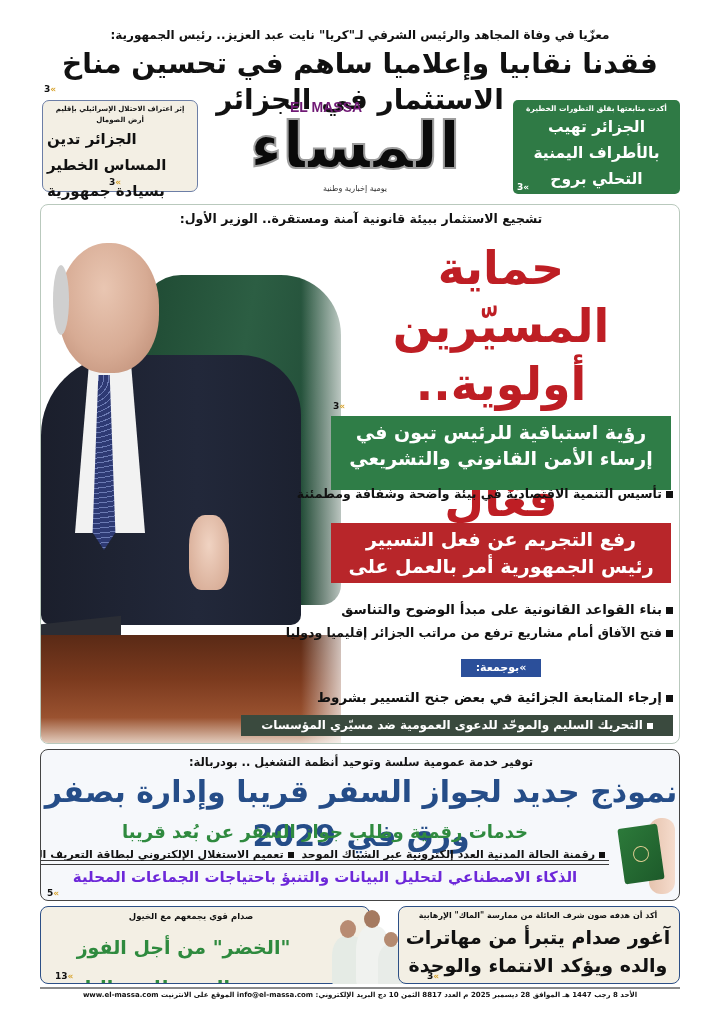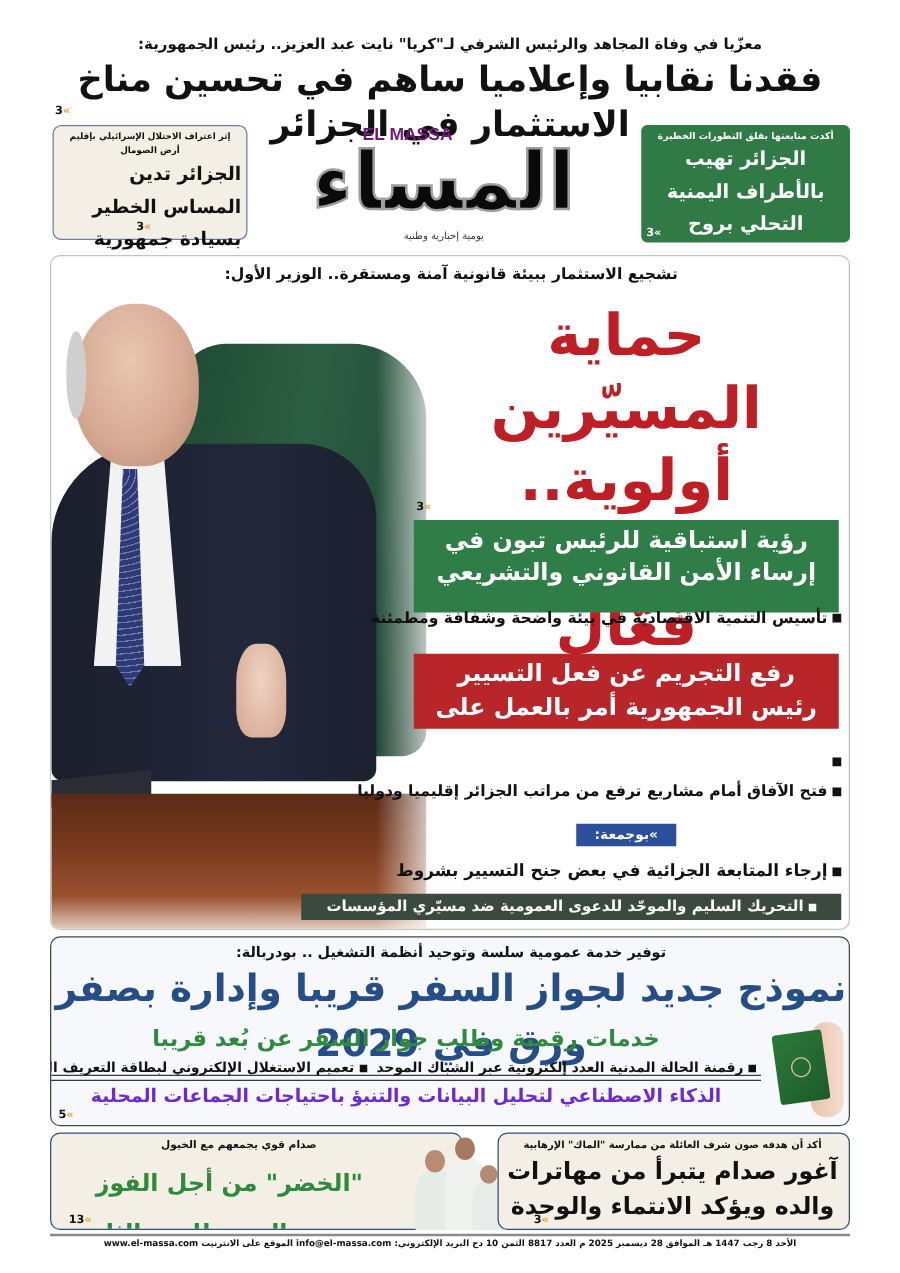--- a/index.html
+++ b/index.html
@@ -10,21 +10,21 @@
 
     
     .top-kicker { top: 28px; left: 40px; width: 640px; font-size: 12px; font-weight: bold; text-align: center; color: #111; }
     .top-headline { top: 46px; left: 30px; width: 660px; font-size: 28px; font-weight: bold; text-align: center; color: #111; letter-spacing: -0.5px; line-height: 36px; }
     .ref { font-size: 9px; font-weight: bold; color: #111; direction: ltr; display: inline-block; }
     .ref .arr { color: #d9a531; }
 
     
     .left-box { top: 100px; left: 42px; width: 156px; height: 92px; background: #f3efe4; border: 1.5px solid #6c7ea6; border-radius: 7px; padding: 3px 4px; }
     .left-box .kick { font-size: 7px; font-weight: bold; text-align: center; color: #111; line-height: 11px; }
-    .left-box .hd { font-size: 15px; font-weight: bold; text-align: right; color: #111; line-height: 26px; letter-spacing: -0.6px; }
+    .left-box .hd { font-size: 15px; font-weight: bold; text-align: left; color: #111; line-height: 26px; letter-spacing: -0.6px; }
 
     
     .masthead { top: 96px; left: 200px; width: 310px; height: 104px; }
     .logo-latin { position: absolute; top: 3px; left: 90px; font-family: "Liberation Sans", sans-serif; font-weight: bold; font-size: 14px; color: #701a75; direction: ltr; }
     .logo-arabic { position: absolute; top: 10px; left: 0; width: 310px; text-align: center; font-size: 64px; font-weight: 900; color: #0a0a0a; line-height: 80px; -webkit-text-stroke: 2px #9e9e9e; letter-spacing: -2px; }
     .logo-tagline { position: absolute; top: 88px; left: 60px; width: 190px; text-align: center; font-size: 8px; color: #333; }
 
     
     .right-box { top: 100px; left: 513px; width: 167px; height: 94px; background: #2f7a45; border-radius: 5px; color: #fff; padding: 3px 4px; }
     .right-box .kick { font-size: 7.5px; font-weight: bold; text-align: center; line-height: 11px; }
@@ -158,21 +158,21 @@
   <div class="bullet-line" style="top:281px;">
     <span class="sq"></span><span>تأسيس التنمية الاقتصادية في بيئة واضحة وشفافة ومطمئنة</span>
   </div>
 
   <div class="red-bar">
     <div>رفع التجريم عن فعل التسيير</div>
     <div>رئيس الجمهورية أمر بالعمل على</div>
   </div>
 
   <div class="bullet-line" style="top:396px;font-size:13.5px;">
-    <span class="sq"></span>
+    <span class="sq"></span><span>بناء القواعد القانونية على مبدأ الوضوح والتناسق</span>
   </div>
   <div class="bullet-line" style="top:420px;">
     <span class="sq"></span><span>فتح الآفاق أمام مشاريع ترفع من مراتب الجزائر إقليميا ودوليا</span>
   </div>
 
   <div class="tag-blue">»بوجمعة:</div>
 
   <div class="bullet-line" style="top:484px;font-size:13.5px;">
     <span class="sq"></span><span>إرجاء المتابعة الجزائية في بعض جنح التسيير بشروط</span>
   </div>

